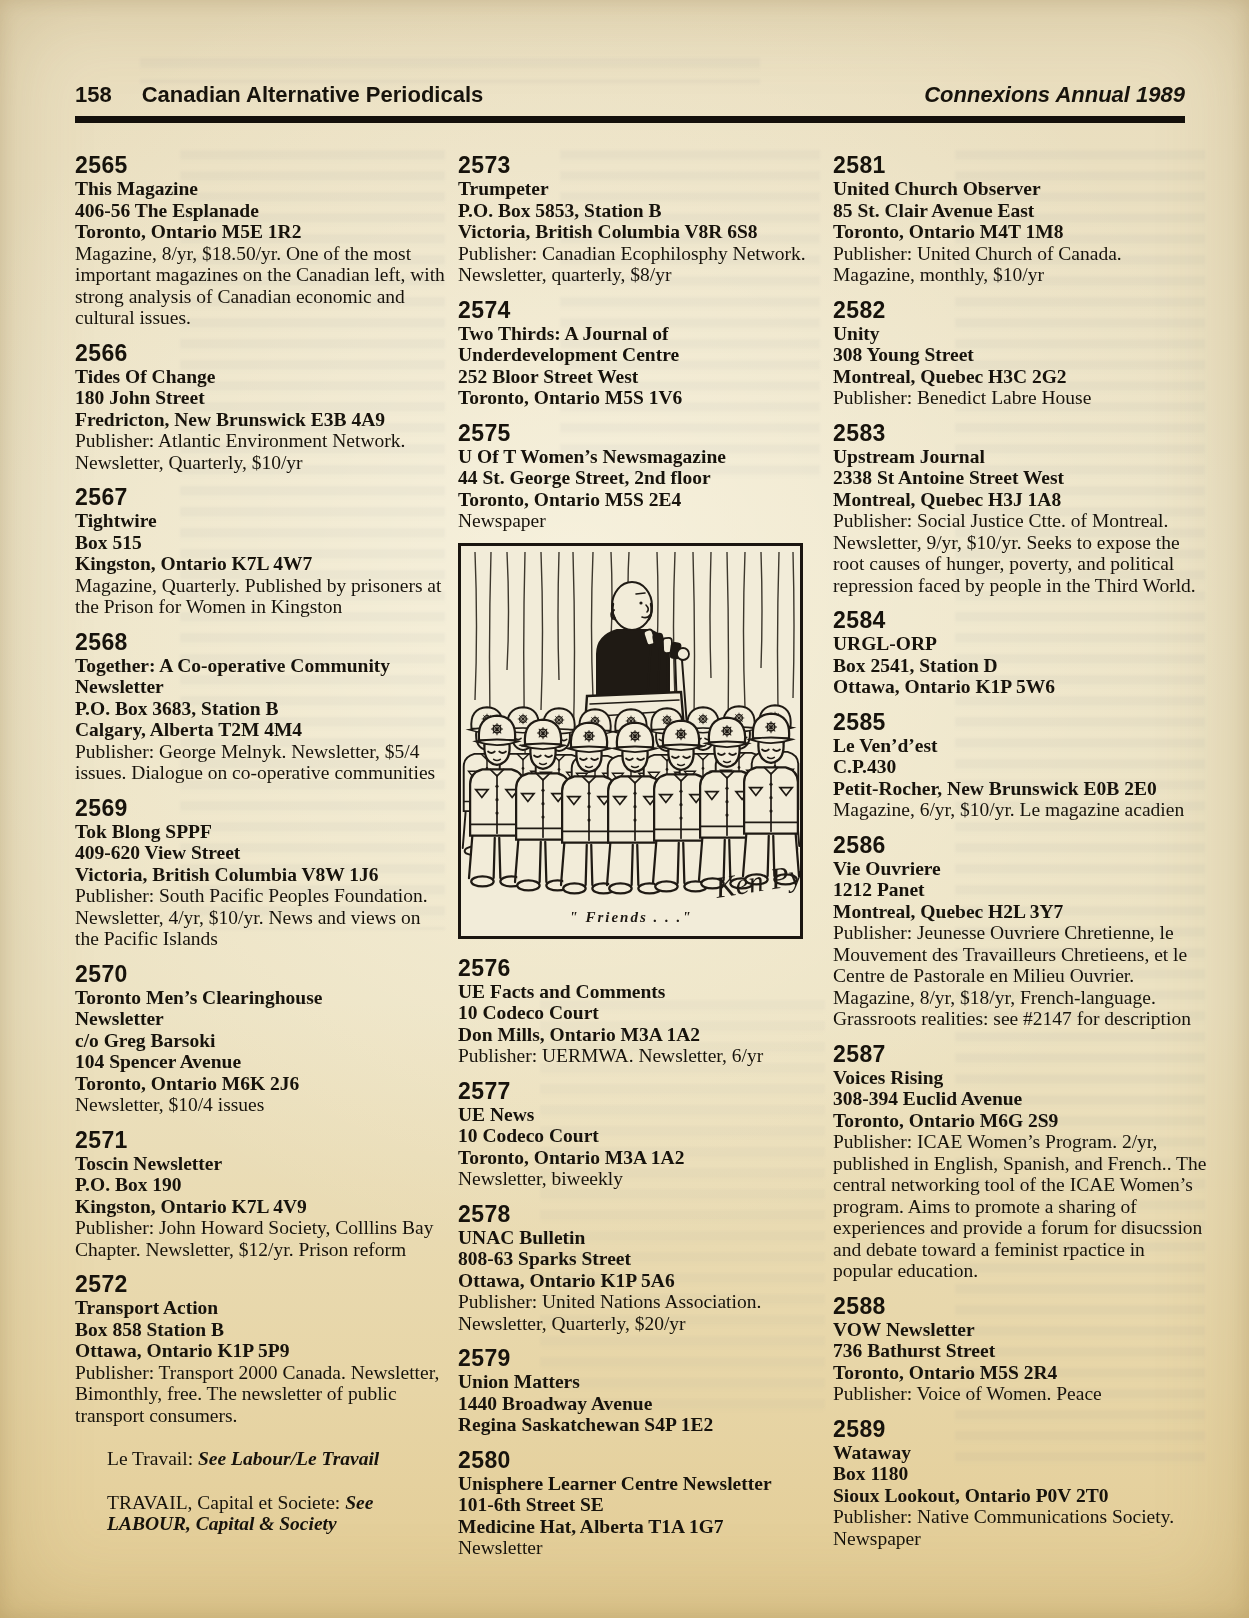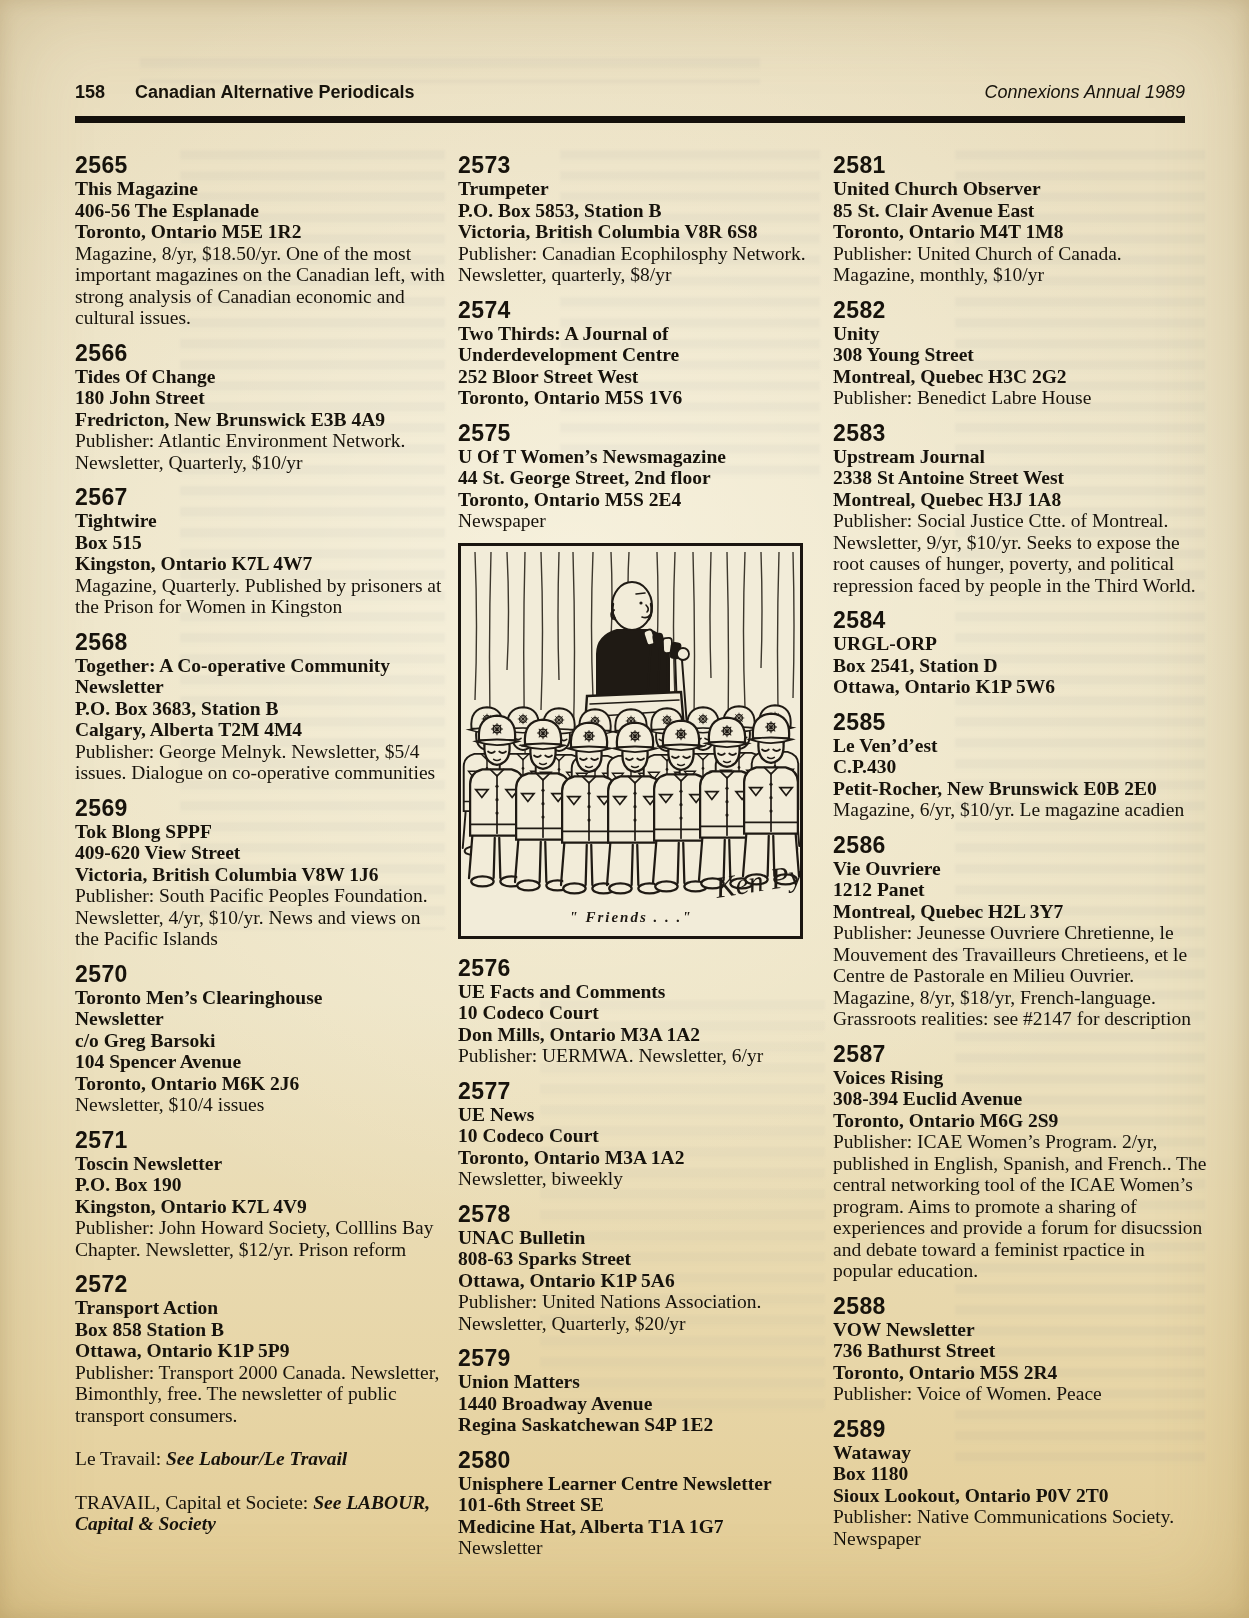--- a/index.html
+++ b/index.html
@@ -8,36 +8,36 @@
     font-family:"Liberation Serif",serif;color:#17130c;
     background:
       radial-gradient(90% 70% at 46% 36%, rgba(255,252,240,.55), rgba(255,250,235,0) 60%),
       linear-gradient(180deg,#e9ddbd 0%,#ece3c6 30%,#ece2c2 62%,#e7d5a6 86%,#e2cb93 100%);
     box-shadow: inset 0 0 90px rgba(140,110,50,.28), inset 0 0 18px rgba(120,90,40,.18);
   }
   .ghost{position:absolute;z-index:1;filter:blur(1.2px);pointer-events:none;
     background:repeating-linear-gradient(to bottom,
       rgba(116,126,142,.10) 0 9px, rgba(116,126,142,.03) 9px 13px, transparent 13px 21px);}
   .page-header{position:absolute;z-index:2;left:75px;top:82px;width:1110px;
-    font-family:"Liberation Sans",sans-serif;font-size:18px;font-weight:700;}
+    font-family:"Liberation Sans",sans-serif;font-size:22px;font-weight:700;}
   .page-number{display:inline-block;margin-right:30px;}
-  .annual{position:absolute;right:0;top:0;font-weight:400;font-style:italic;}
+  .annual{position:absolute;right:0;top:0;font-weight:700;font-style:italic;}
   .header-rule{position:absolute;z-index:2;left:75px;top:116px;width:1110px;height:7px;background:#14100b;}
   .col{position:absolute;z-index:2;top:150px;}
   .col1{left:75px;width:372px;}
   .col2{left:458px;width:372px;}
   .col3{left:833px;width:374px;}
   .entry{margin-bottom:11px;font-size:19.5px;line-height:21.5px;}
   .entry-number{font:700 23px/26px "Liberation Sans",sans-serif;letter-spacing:.4px;margin-top:2px;}
   .entry-line{font-weight:700;}
   .entry-body{margin:0;}
   .run-bold{font-weight:400;}
   .run-italic{}
   .run-bolditalic{font-weight:700;font-style:italic;}
-  .xref{font-size:19.5px;line-height:21.5px;margin-top:22px;}
+  .xref{font-size:19.5px;line-height:21.5px;margin-top:22px;margin-left:32px;}
   .cartoon-figure{margin:6px 0 16px 0;border:3px solid #1a1510;background:#f2ecd9;width:339px;}
   .cartoon-figure svg{display:block;}
   .cap{font-family:"Liberation Serif",serif;font-style:italic;font-weight:700;
        font-size:15px;letter-spacing:2px;fill:#1f1a14;}
   .sig{font-family:"Liberation Serif",serif;font-style:italic;font-size:30px;fill:#1f1a14;}
 </style>
 </head>
 <body>
 
 <div class="page">

